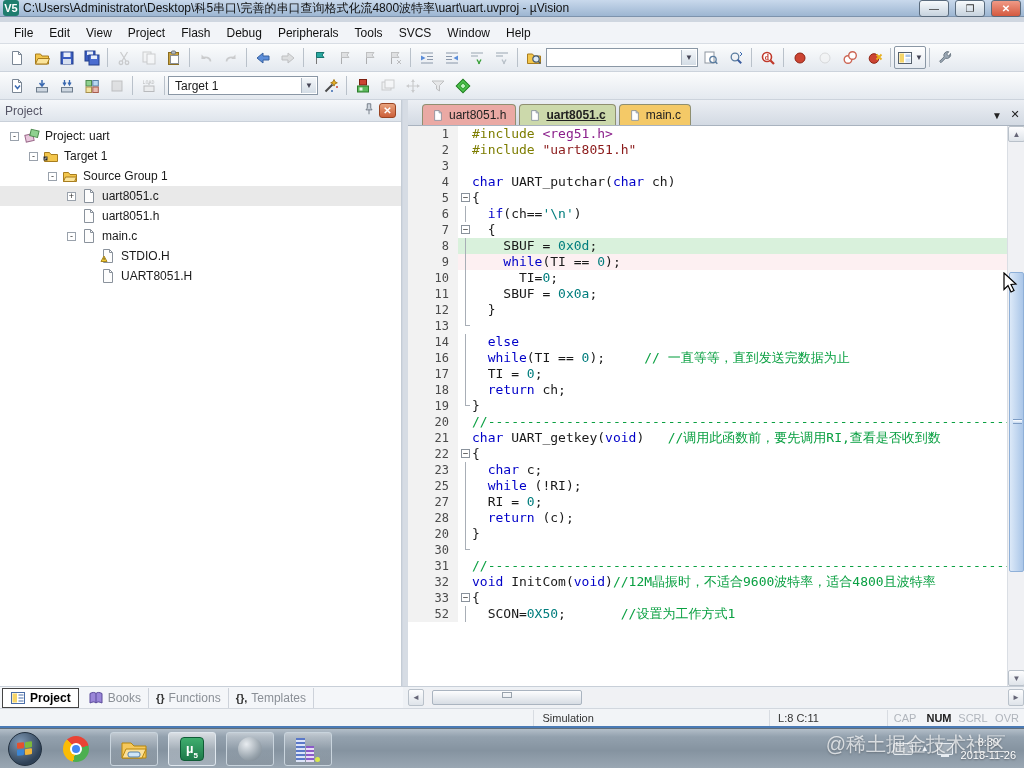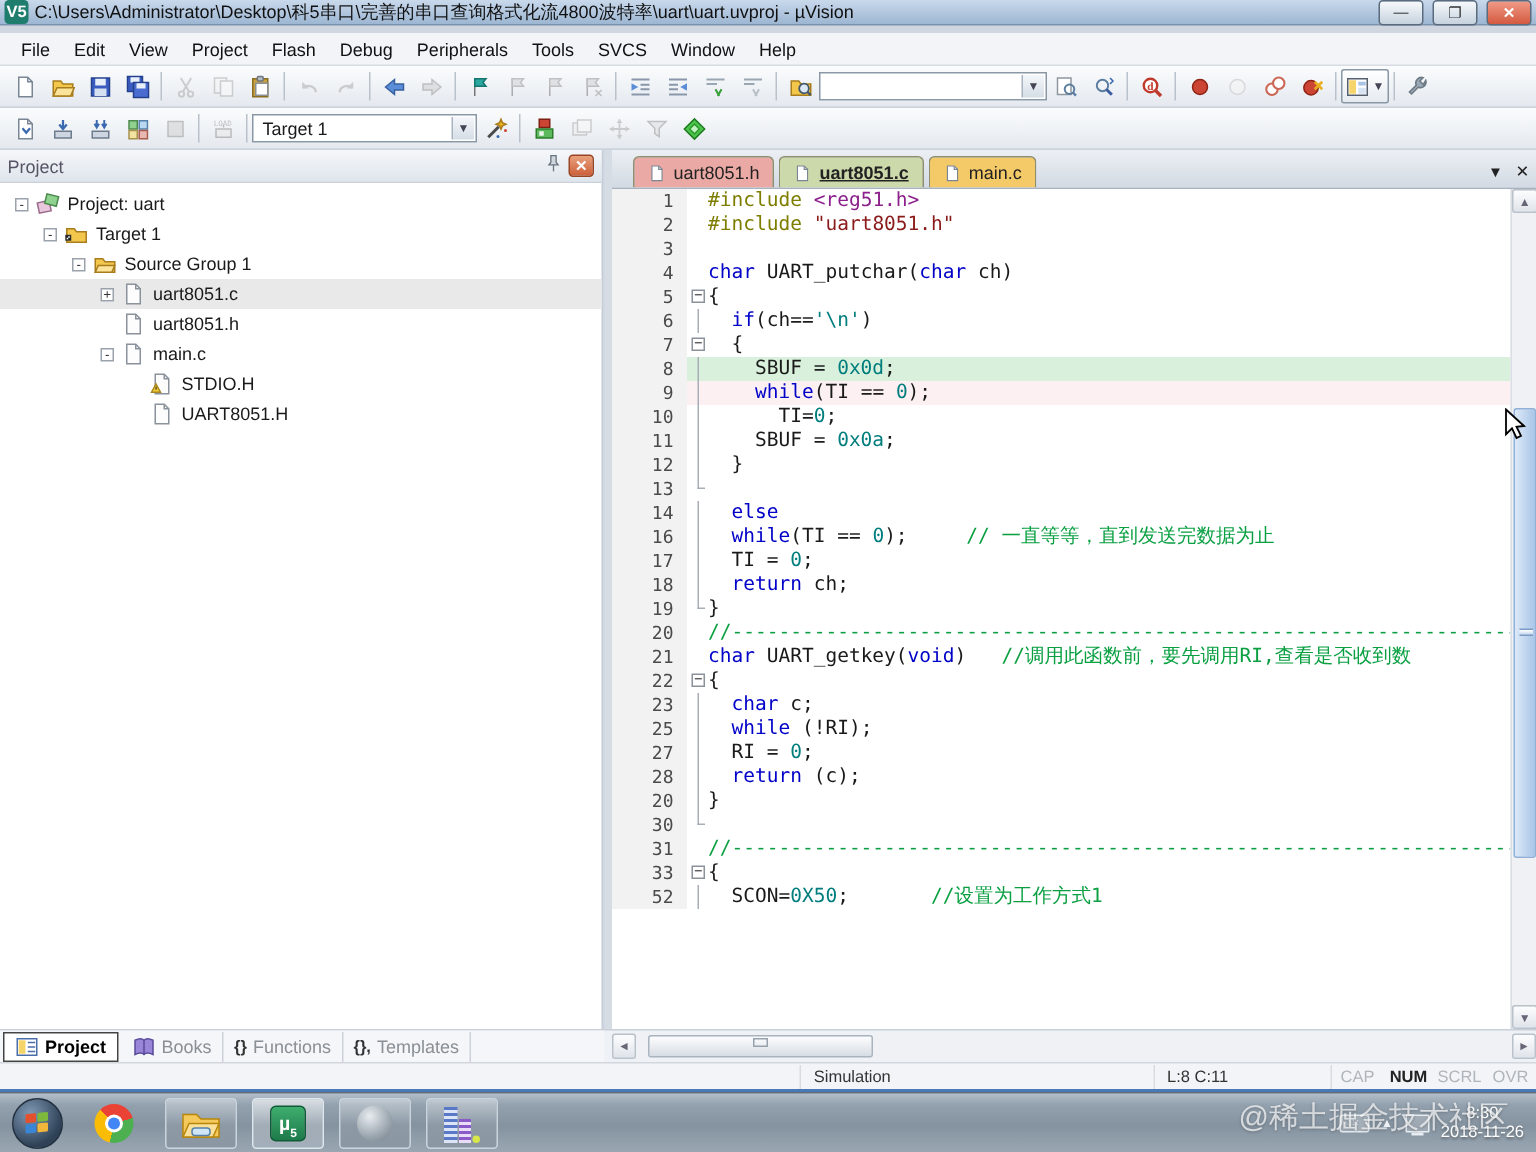--- a/index.html
+++ b/index.html
@@ -681,20 +681,21 @@
       <div class="cline"><span class="lnum">20</span><span class="lbody"><span class="fold"></span><span class="ctext"><span class="seg-com">//------------------------------------------------------------------------------------------</span></span></span></div>
       <div class="cline"><span class="lnum">21</span><span class="lbody"><span class="fold"></span><span class="ctext"><span class="seg-kw">char</span><span class="seg-pl"> UART_getkey(</span><span class="seg-kw">void</span><span class="seg-pl">)   </span><span class="seg-com">//调用此函数前，要先调用RI,查看是否收到数</span></span></span></div>
       <div class="cline"><span class="lnum">22</span><span class="lbody"><span class="fold"><span class="fm-box">−</span></span><span class="ctext"><span class="seg-pl">{</span></span></span></div>
       <div class="cline"><span class="lnum">23</span><span class="lbody"><span class="fold"><span class="fm-line"></span></span><span class="ctext"><span class="seg-pl">  </span><span class="seg-kw">char</span><span class="seg-pl"> c;</span></span></span></div>
       <div class="cline"><span class="lnum">25</span><span class="lbody"><span class="fold"><span class="fm-line"></span></span><span class="ctext"><span class="seg-pl">  </span><span class="seg-kw">while</span><span class="seg-pl"> (!RI);</span></span></span></div>
       <div class="cline"><span class="lnum">27</span><span class="lbody"><span class="fold"><span class="fm-line"></span></span><span class="ctext"><span class="seg-pl">  RI = </span><span class="seg-num">0</span><span class="seg-pl">;</span></span></span></div>
       <div class="cline"><span class="lnum">28</span><span class="lbody"><span class="fold"><span class="fm-line"></span></span><span class="ctext"><span class="seg-pl">  </span><span class="seg-kw">return</span><span class="seg-pl"> (c);</span></span></span></div>
       <div class="cline"><span class="lnum">20</span><span class="lbody"><span class="fold"><span class="fm-line"></span></span><span class="ctext"><span class="seg-pl">}</span></span></span></div>
       <div class="cline"><span class="lnum">30</span><span class="lbody"><span class="fold"><span class="fm-end"></span></span><span class="ctext"></span></span></div>
       <div class="cline"><span class="lnum">31</span><span class="lbody"><span class="fold"></span><span class="ctext"><span class="seg-com">//------------------------------------------------------------------------------------------</span></span></span></div>
+      <div class="cline"><span class="lnum">32</span><span class="lbody"><span class="fold"></span><span class="ctext"><span class="seg-kw">void</span><span class="seg-pl"> InitCom(</span><span class="seg-kw">void</span><span class="seg-pl">)</span><span class="seg-com">//12M晶振时，不适合9600波特率，适合4800且波特率</span></span></span></div>
       <div class="cline"><span class="lnum">33</span><span class="lbody"><span class="fold"><span class="fm-box">−</span></span><span class="ctext"><span class="seg-pl">{</span></span></span></div>
       <div class="cline"><span class="lnum">52</span><span class="lbody"><span class="fold"><span class="fm-line"></span></span><span class="ctext"><span class="seg-pl">  SCON=</span><span class="seg-num">0X50</span><span class="seg-pl">;       </span><span class="seg-com">//设置为工作方式1</span></span></span></div>
     </div>
   <div id="vscroll">
     <div class="sbtn up">▲</div>
     <div id="vthumb">
         <div class="grip"></div>
       </div>
     <div class="sbtn down">▼</div>
   </div>

